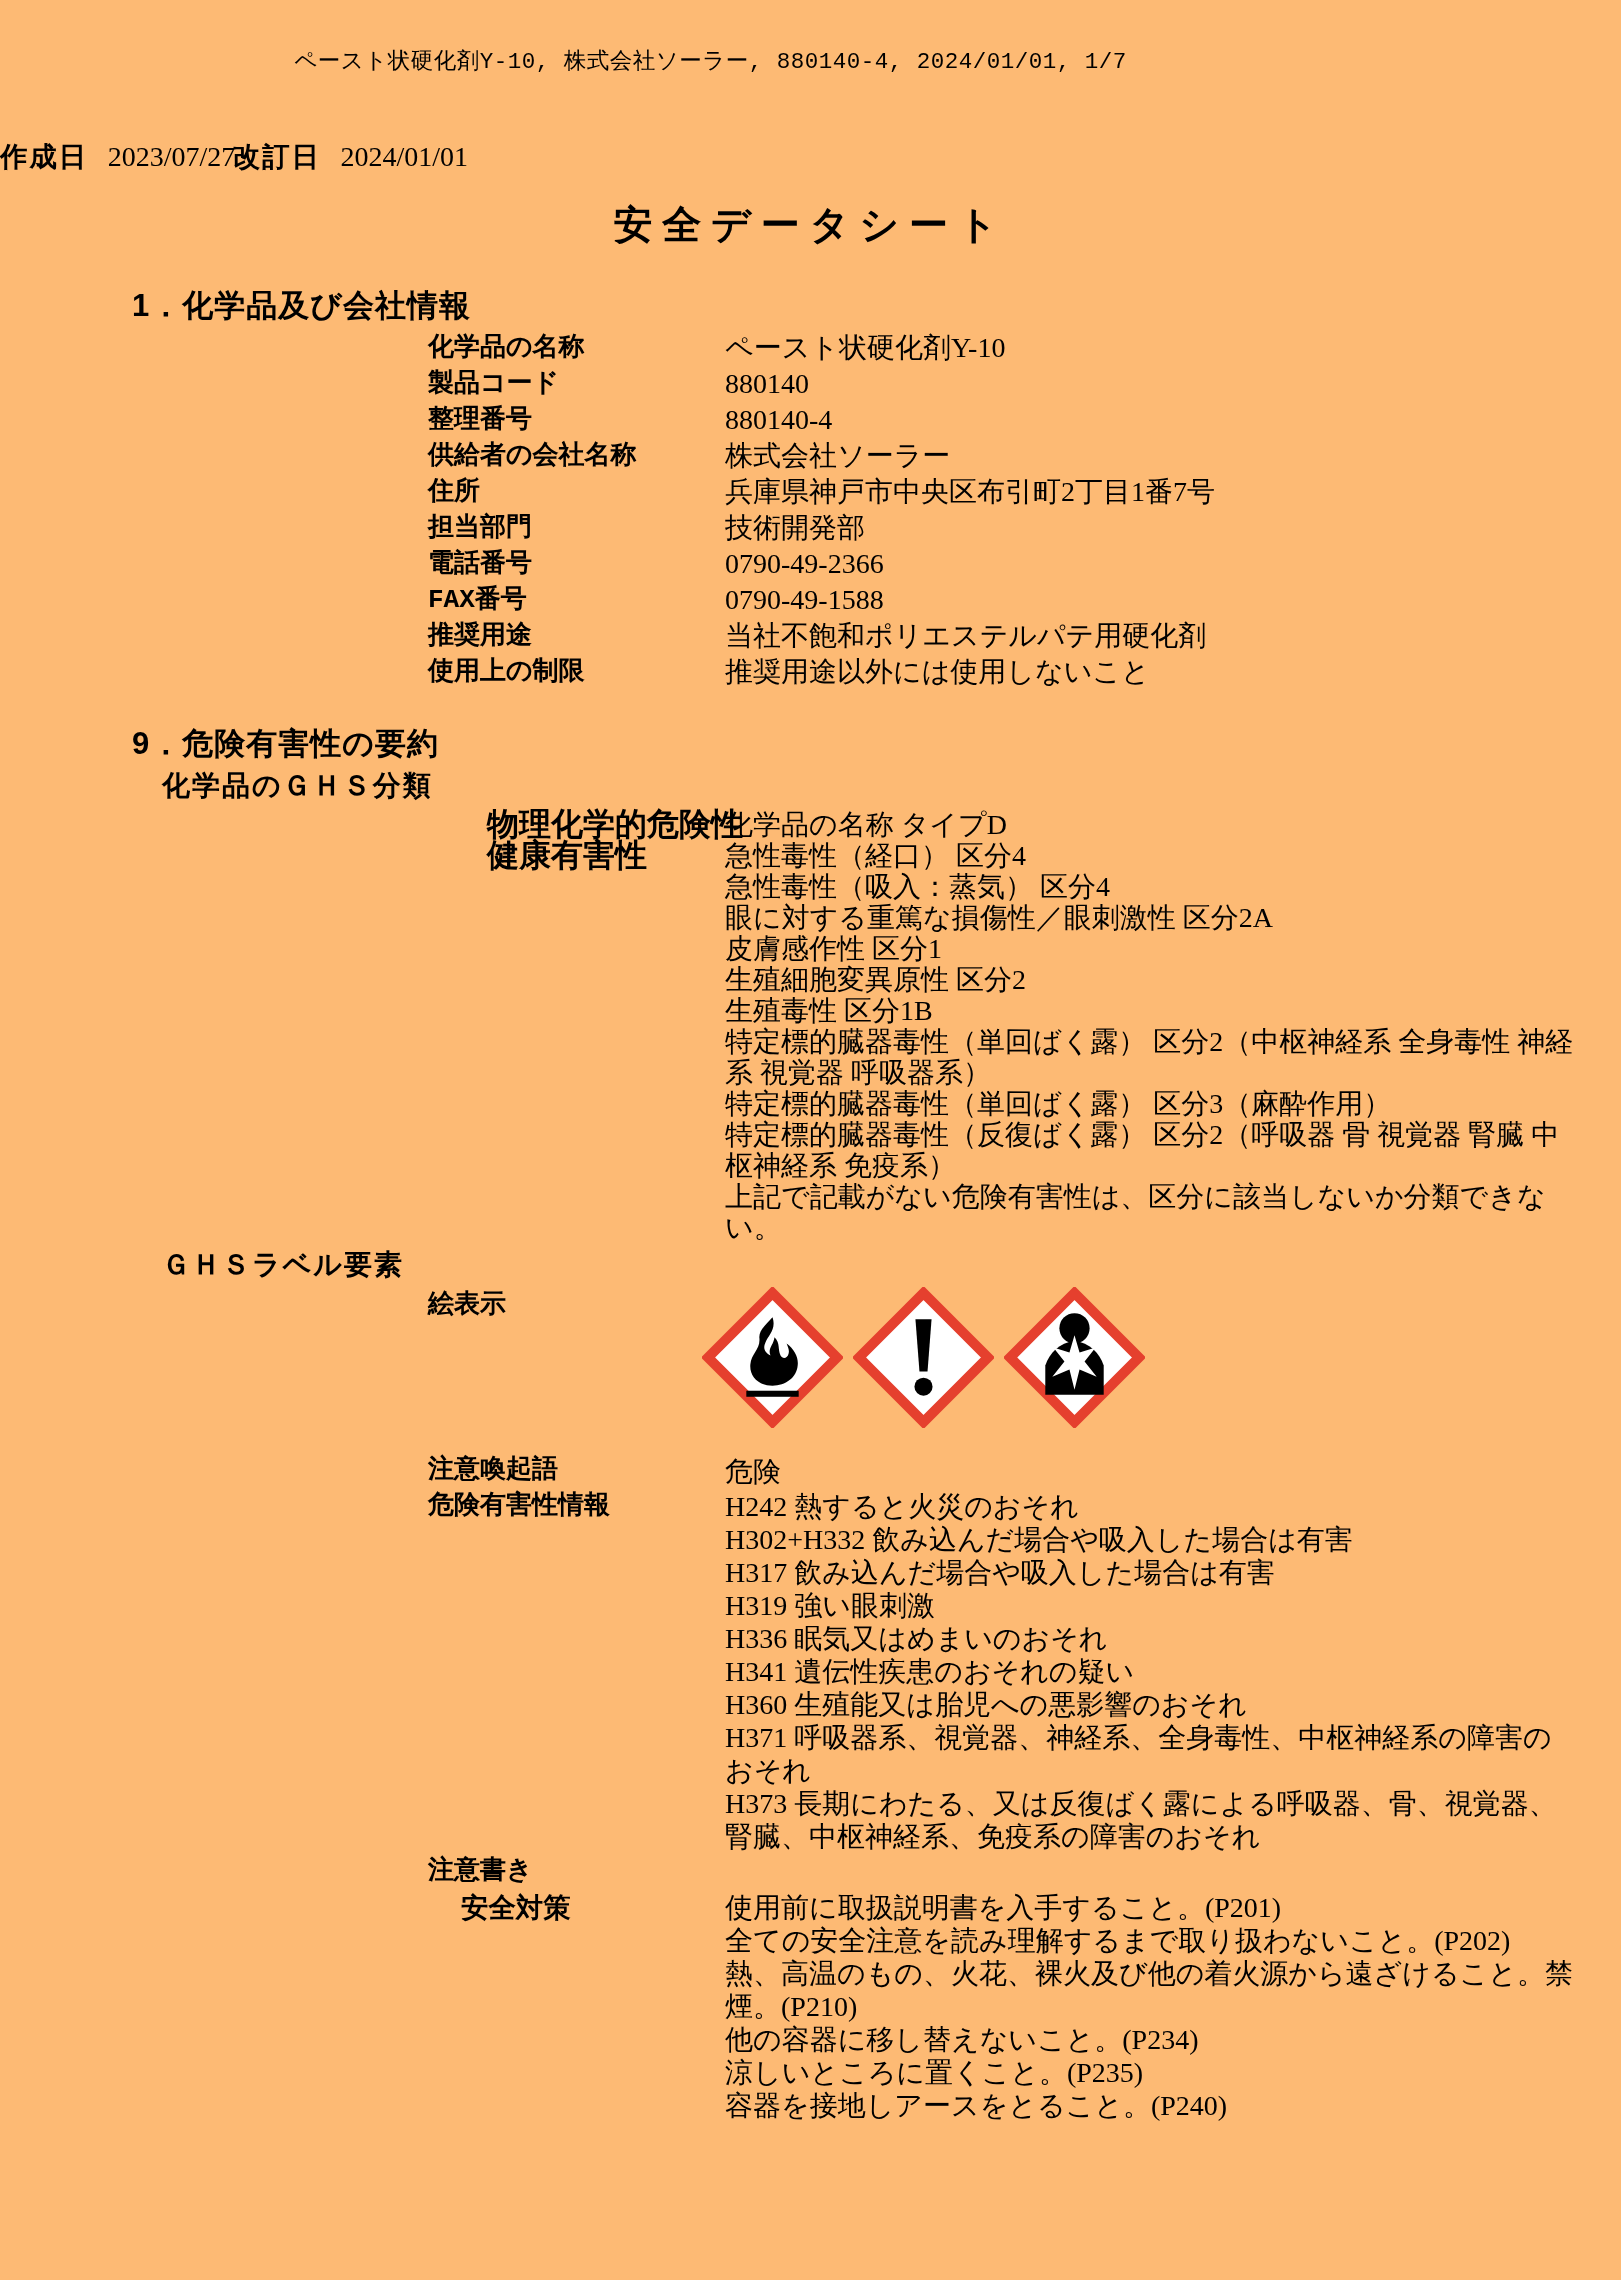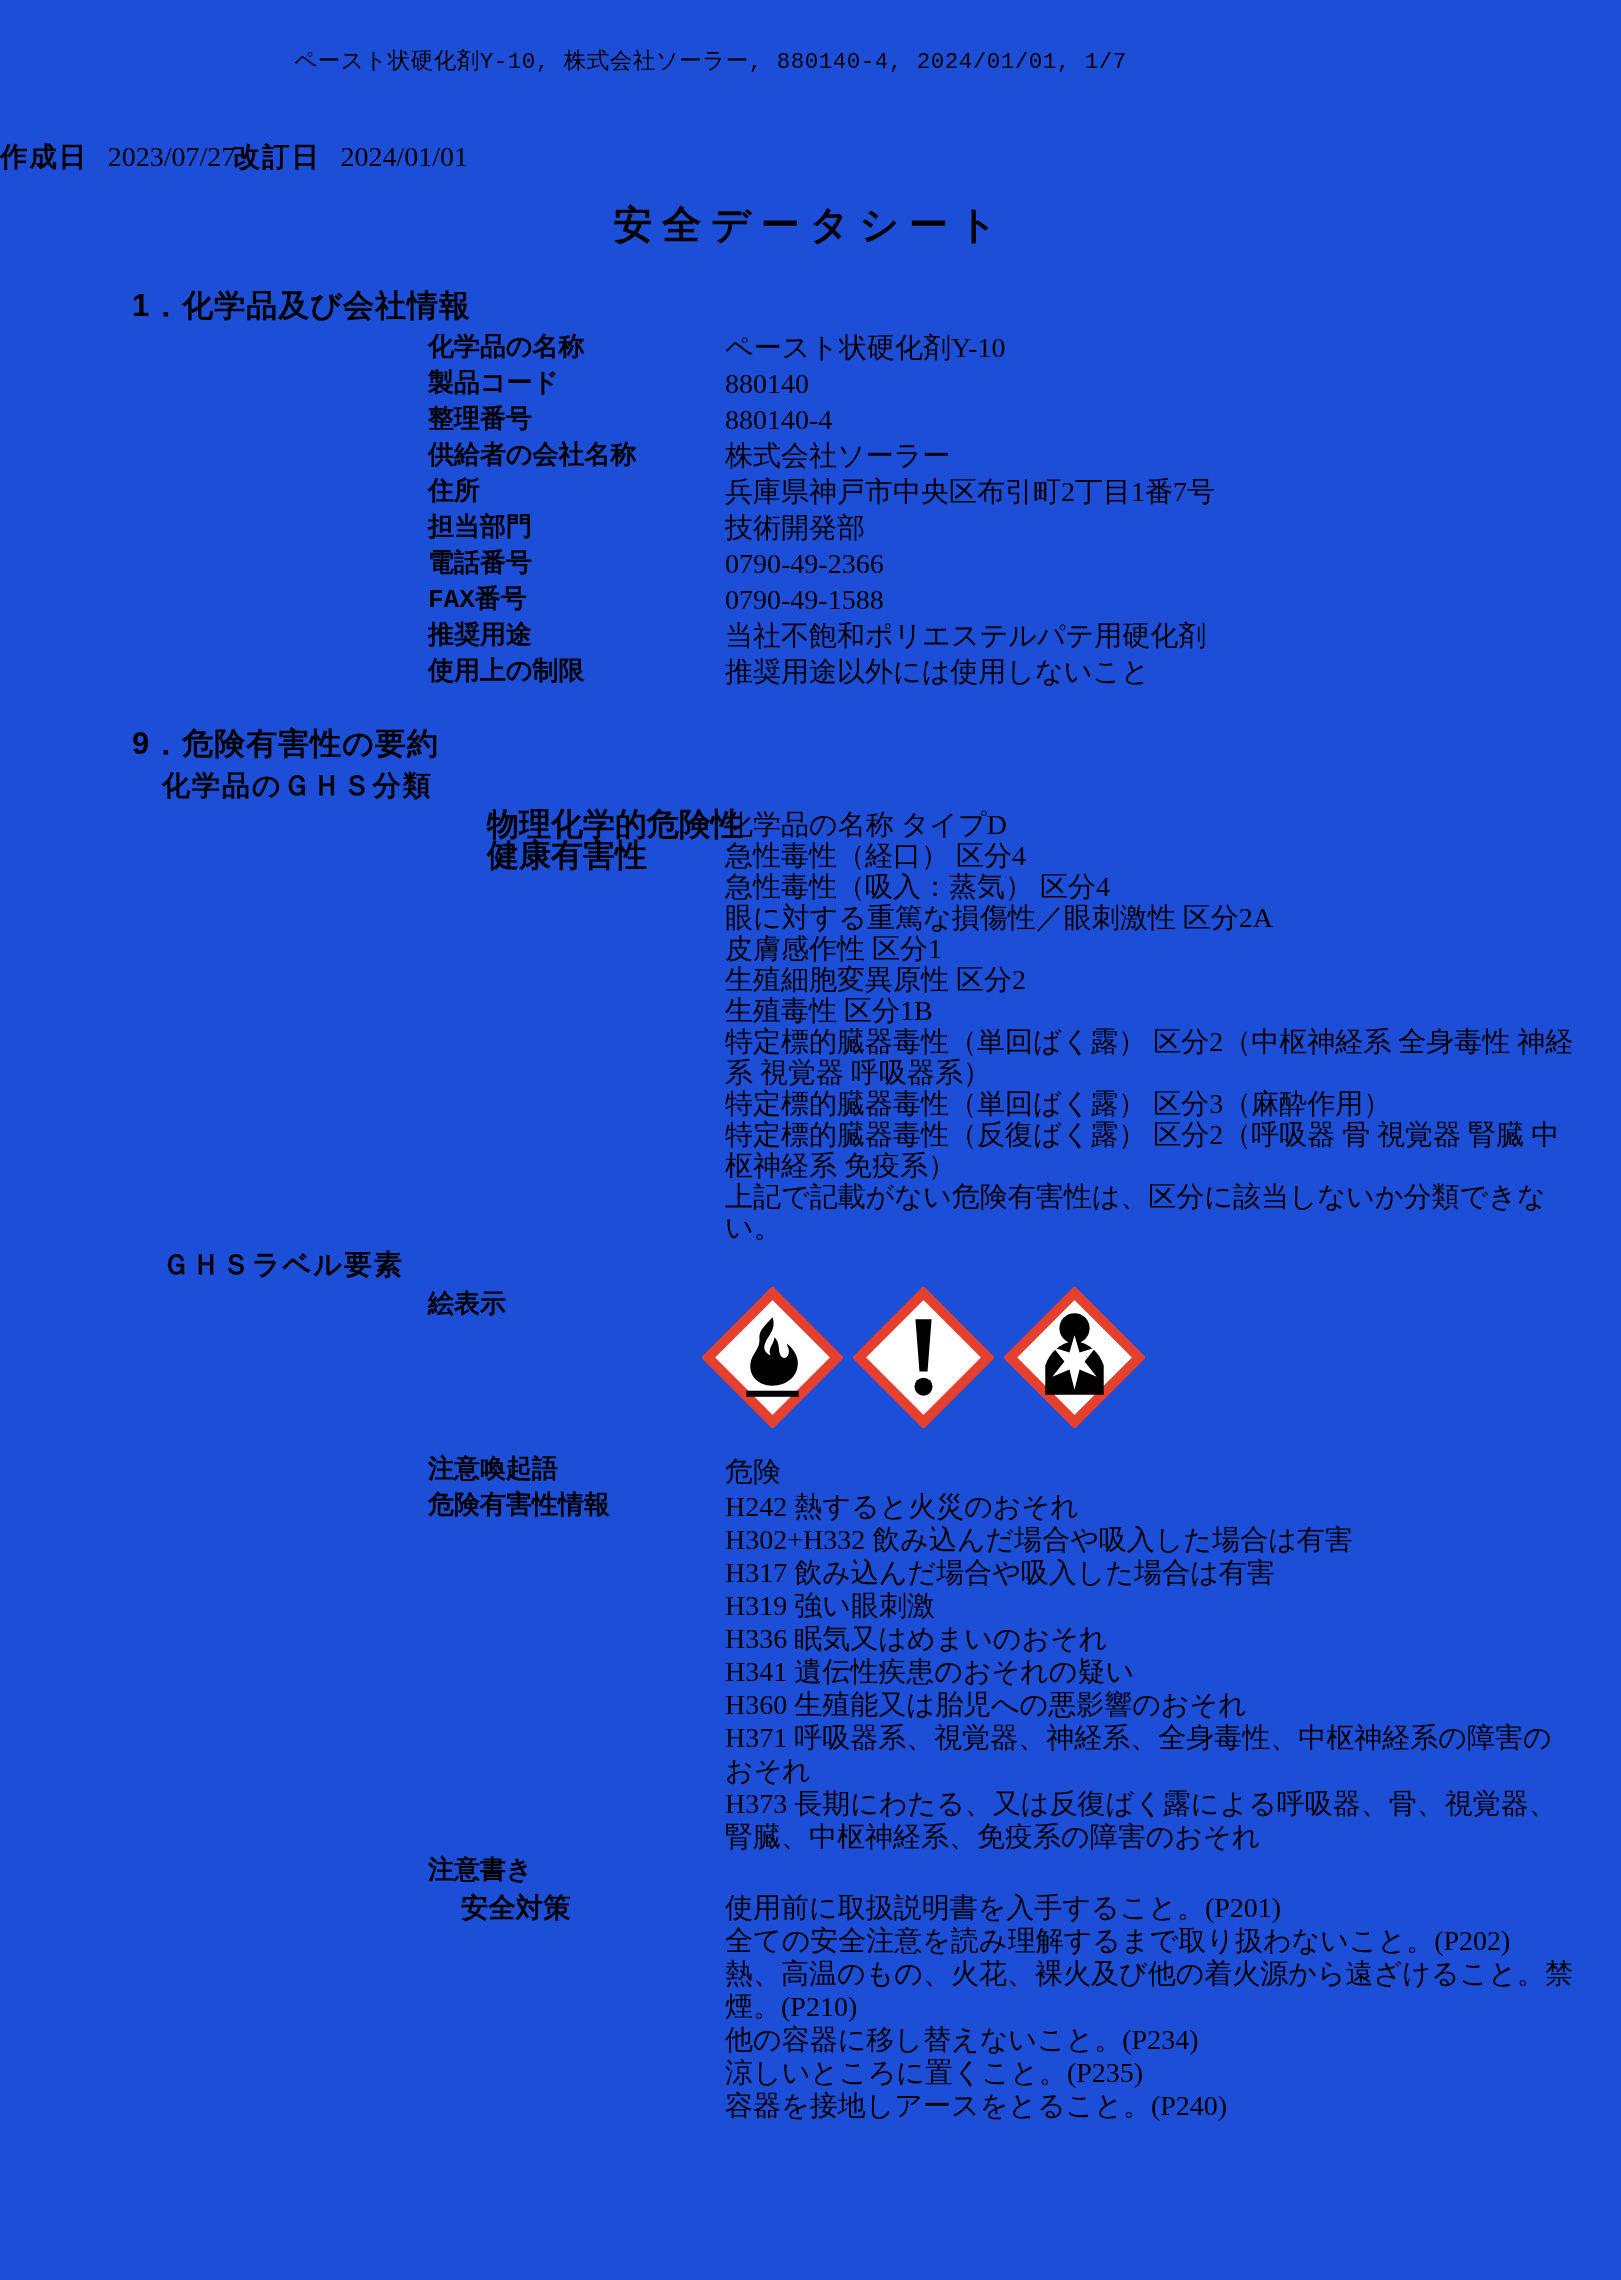--- a/index.html
+++ b/index.html
@@ -1,21 +1,21 @@
 <!DOCTYPE html>
 <html lang="ja" style="--ghs-red: #e5402e;"><head>
 <meta charset="utf-8">
 <style>
   :root { --ghs-red: #e5402e; --ink: #000; }
   * { margin: 0; padding: 0; box-sizing: border-box; }
   html, body { background: #fff; }
   .page {
     position: relative;
     width: 1621px; height: 2281px;
-    background: #1d4ed8; color: var(--ink);
+    background: #fdba74; color: var(--ink);
     overflow: hidden;
     font-family: "Liberation Serif", "DejaVu Serif", serif;
     font-size: 28px; line-height: 35px;
   }
   .doc-header {
     padding-top: 49px;
     width: 1421px;
     text-align: center;
     font-family: "Liberation Mono", "DejaVu Sans Mono", monospace;
     font-size: 22.5px; line-height: 27.4px;

